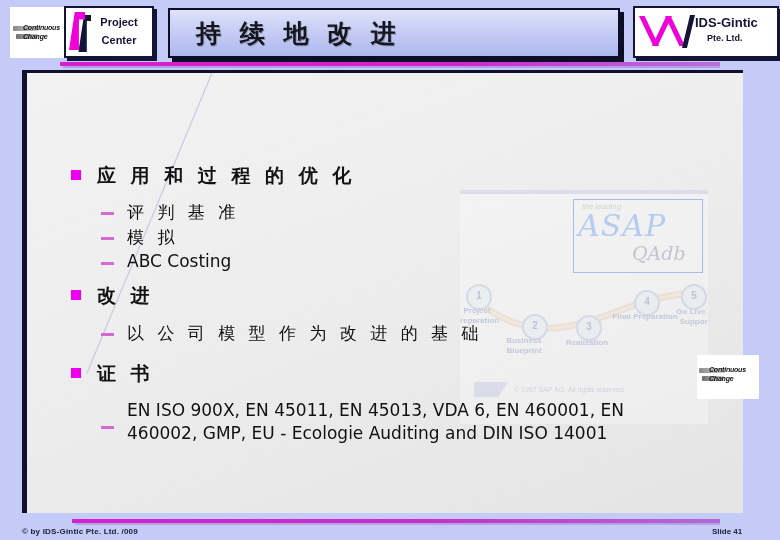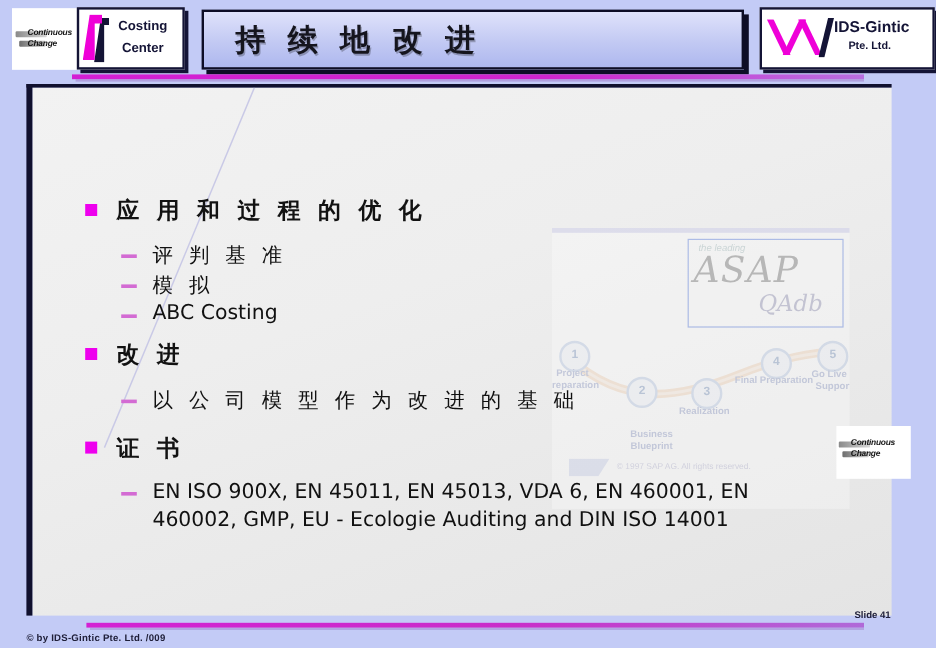--- a/index.html
+++ b/index.html
@@ -101,21 +101,21 @@
   
   .asap{
     position:absolute;left:433px;top:117px;width:248px;height:230px;
     background:#ffffff;opacity:.30;overflow:hidden;
     border-top:4px solid #b7b7e6;
   }
   .asap-logo{position:absolute;left:113px;top:5px;width:128px;height:72px;
     border:1px solid #1d4ed8;}
   .asap-logo .a1{position:absolute;left:8px;top:2px;font-size:8px;color:#7b9ea0;
     font-style:italic;}
-  .asap-logo .a2{position:absolute;left:4px;top:8px;font-size:30px;color:#404040;
+  .asap-logo .a2{position:absolute;left:4px;top:8px;font-size:30px;color:#3b82f6;
     font-family:"DejaVu Serif",serif;font-style:italic;letter-spacing:1px;}
   .asap-logo .a3{position:absolute;left:58px;top:42px;font-size:19px;color:#6a6a9a;
     font-family:"DejaVu Serif",serif;font-style:italic;}
   .road{position:absolute;left:6px;top:88px;width:240px;height:70px;}
   .road svg{position:absolute;left:0;top:0;}
   .node{position:absolute;width:22px;height:22px;border-radius:50%;
     background:#eef2fb;border:2px solid #9fb6dd;color:#4a6ea8;font-size:10px;
     font-weight:bold;text-align:center;line-height:20px;}
   .nlab{position:absolute;font-size:8px;color:#6b7bb5;text-align:center;
     line-height:10px;font-weight:bold;width:70px;}
@@ -128,21 +128,21 @@
     background:#ffffff;overflow:hidden;}
   .cc-wm .cc-mark{top:10px;}
 
   
   .ft-rule{position:absolute;left:72px;top:519px;width:648px;height:4px;
     background:linear-gradient(90deg,#d321d3 0%,#c92ec9 55%,#b06ad8 100%);}
   .ft-rule-sh{position:absolute;left:75px;top:523px;width:645px;height:2px;
     background:rgba(140,80,180,.3);}
   .ft-left{position:absolute;left:22px;top:527px;font-size:8px;color:#20203a;
     font-weight:bold;letter-spacing:.2px;}
-  .ft-right{position:absolute;left:712px;top:508px;font-size:8px;color:#20203a;
+  .ft-right{position:absolute;left:712px;top:527px;font-size:8px;color:#20203a;
     font-weight:bold;}
 </style>
 </head>
 <body>
 
 <div id="slide">
 
   <div class="hdr-logo-box">
     <div class="cc-mark">
       <div class="cc-band b1"></div>
@@ -153,21 +153,21 @@
       </div>
     </div>
   </div>
 
   <div class="tc-box">
     <div class="tc-flag">
       <div class="f-blk"></div>
         <div class="f-mag"></div>
     </div>
     <div class="tc-label">
-      <div>Costing</div>
+      <div>Project</div>
       <div>Center</div>
     </div>
   </div>
 
   <div class="title-box">
     <div class="title-txt">持 续 地 改 进</div>
   </div>
 
   <div class="idsg-box">
     <div class="idsg-mark">
@@ -202,21 +202,21 @@
           <path d="M8,16 C55,58 100,50 150,30 C185,16 210,12 236,10" stroke="#f2c8a0" stroke-width="7" fill="none" stroke-linecap="round"></path>
           <path d="M8,16 C55,58 100,50 150,30 C185,16 210,12 236,10" stroke="#fbe6d2" stroke-width="2.5" fill="none" stroke-linecap="round"></path>
         </svg>
         <div class="node" style="left:0px;top:2px;">1</div>
         <div class="node" style="left:56px;top:32px;">2</div>
         <div class="node" style="left:110px;top:33px;">3</div>
         <div class="node" style="left:168px;top:8px;">4</div>
         <div class="node" style="left:215px;top:2px;">5</div>
 
         <div class="nlab" style="left:-24px;top:24px;">Project Preparation</div>
-        <div class="nlab" style="left:42px;top:54px;margin-top:21px;">Business Blueprint</div>
+        <div class="nlab" style="left:23px;top:54px;">Business Blueprint</div>
         <div class="nlab" style="left:86px;top:56px;">Realization</div>
         <div class="nlab" style="left:144px;top:30px;">Final Preparation</div>
         <div class="nlab" style="left:194px;top:25px;">Go Live &amp; Support</div>
       </div>
 
       <div class="sap-mark"></div>
       <div class="sap-copy">© 1997 SAP AG. All rights reserved.</div>
     </div>
 
     <div class="bul" style="left:44px;top:90px;">
@@ -242,21 +242,21 @@
     </div>
     <div class="sub" style="left:74px;top:249px;">
       <div class="dash"></div>
       <div class="sub-txt cn">以 公 司 模 型 作 为 改 进 的 基 础</div>
     </div>
 
     <div class="bul" style="left:44px;top:288px;">
       <div class="sq"></div>
       <div class="sq-txt">证 书</div>
     </div>
-    <div class="sub" style="left:74px;top:326px;">
+    <div class="sub" style="left:74px;top:326px;align-items:center;">
       <div class="dash"></div>
       <div class="sub-txt lat wrap">EN ISO 900X, EN 45011, EN 45013, VDA 6, EN 460001, EN 460002, GMP, EU - Ecologie Auditing and  DIN ISO 14001</div>
     </div>
 
 
     <div class="cc-wm" style="left:670px;top:282px;">
       <div class="cc-mark">
         <div class="cc-band b1"></div>
         <div class="cc-band b2"></div>
         <div class="cc-txt">

